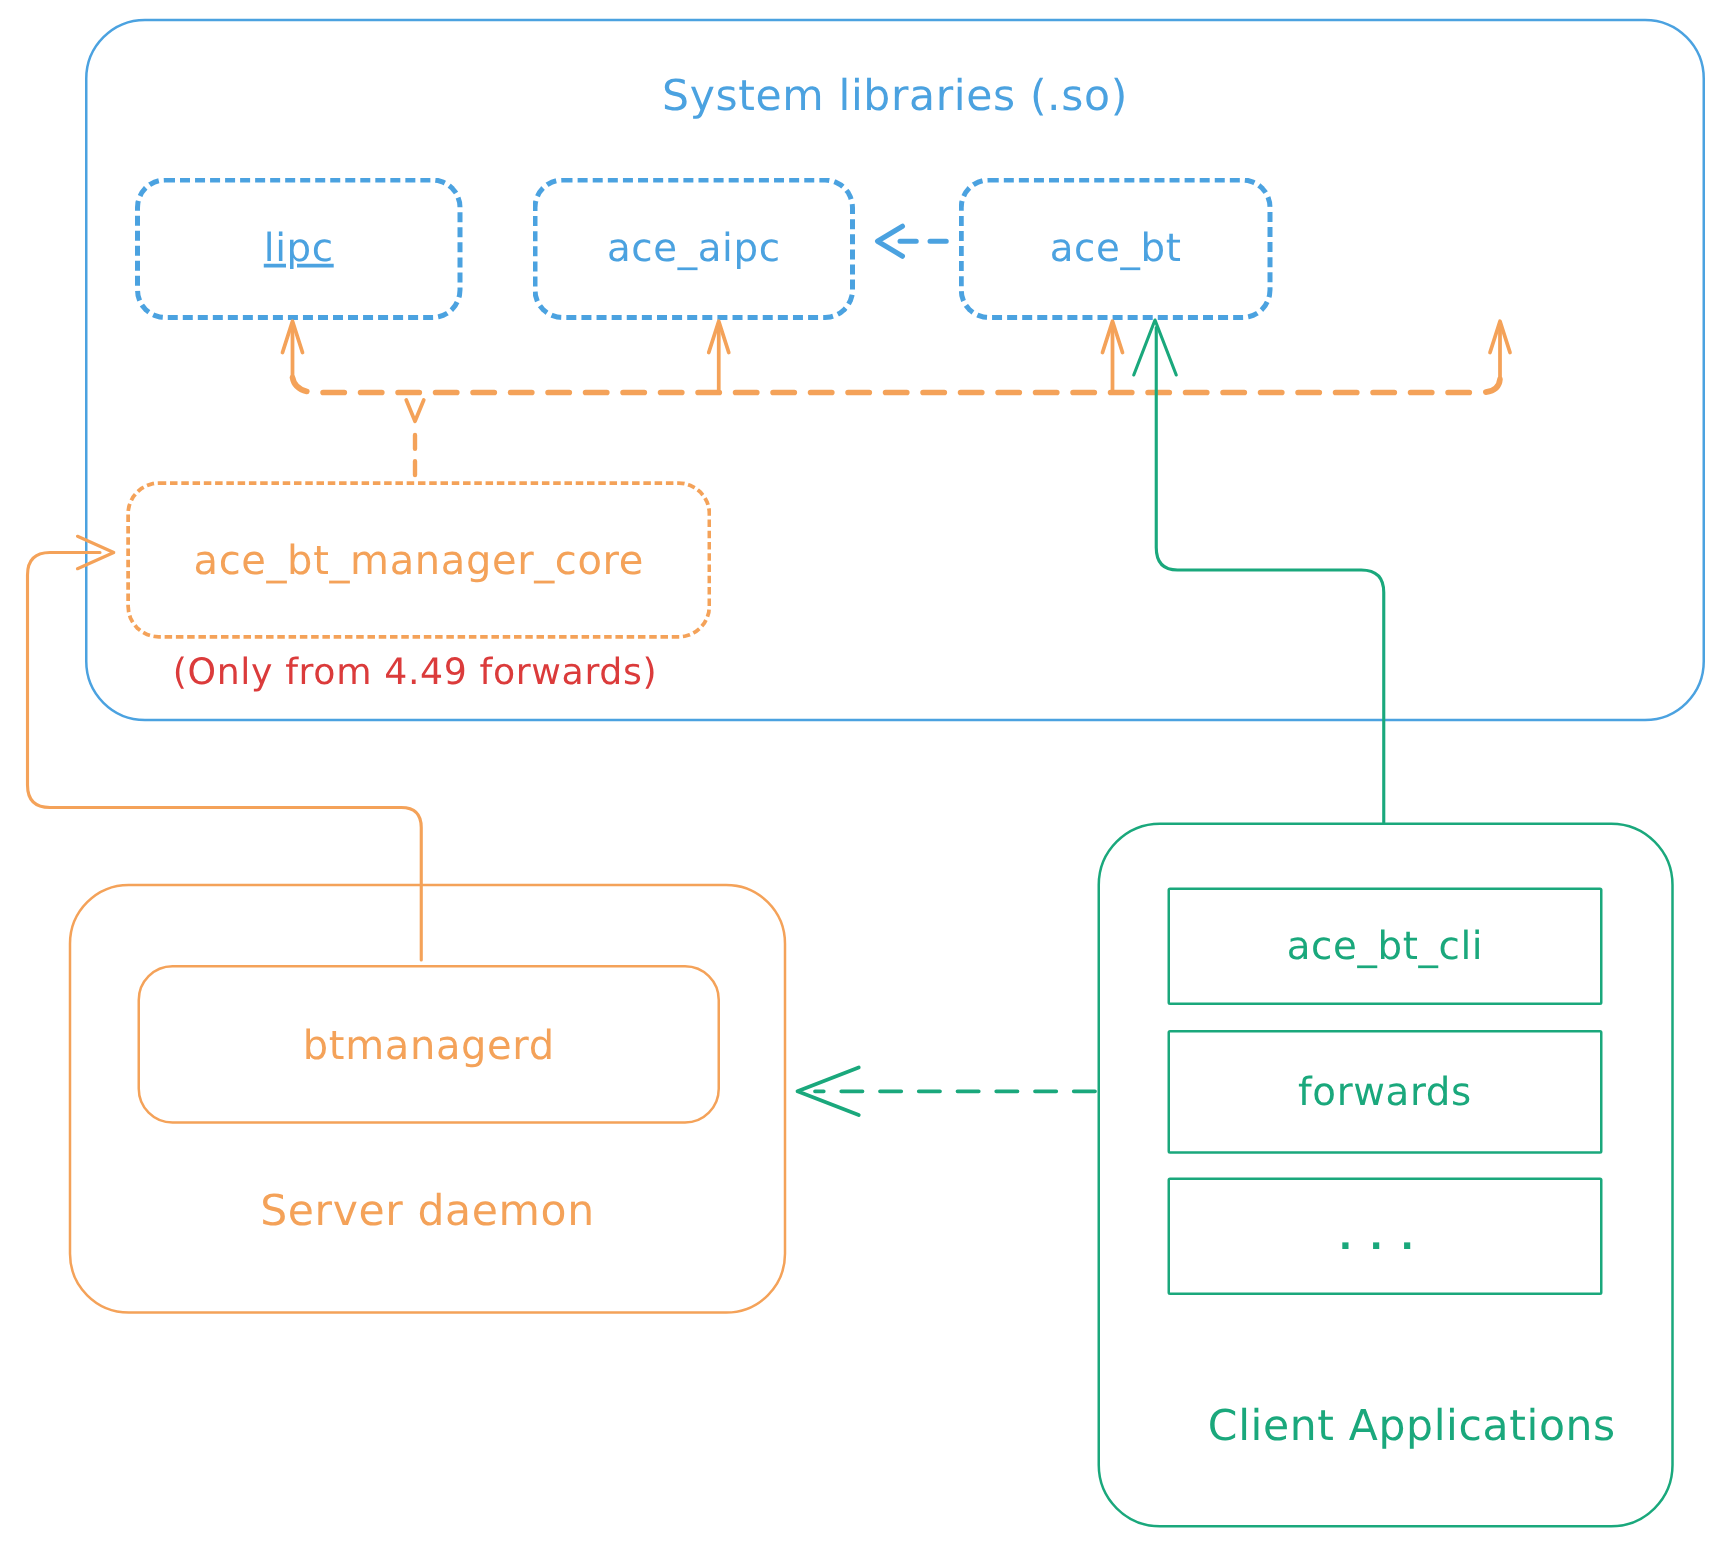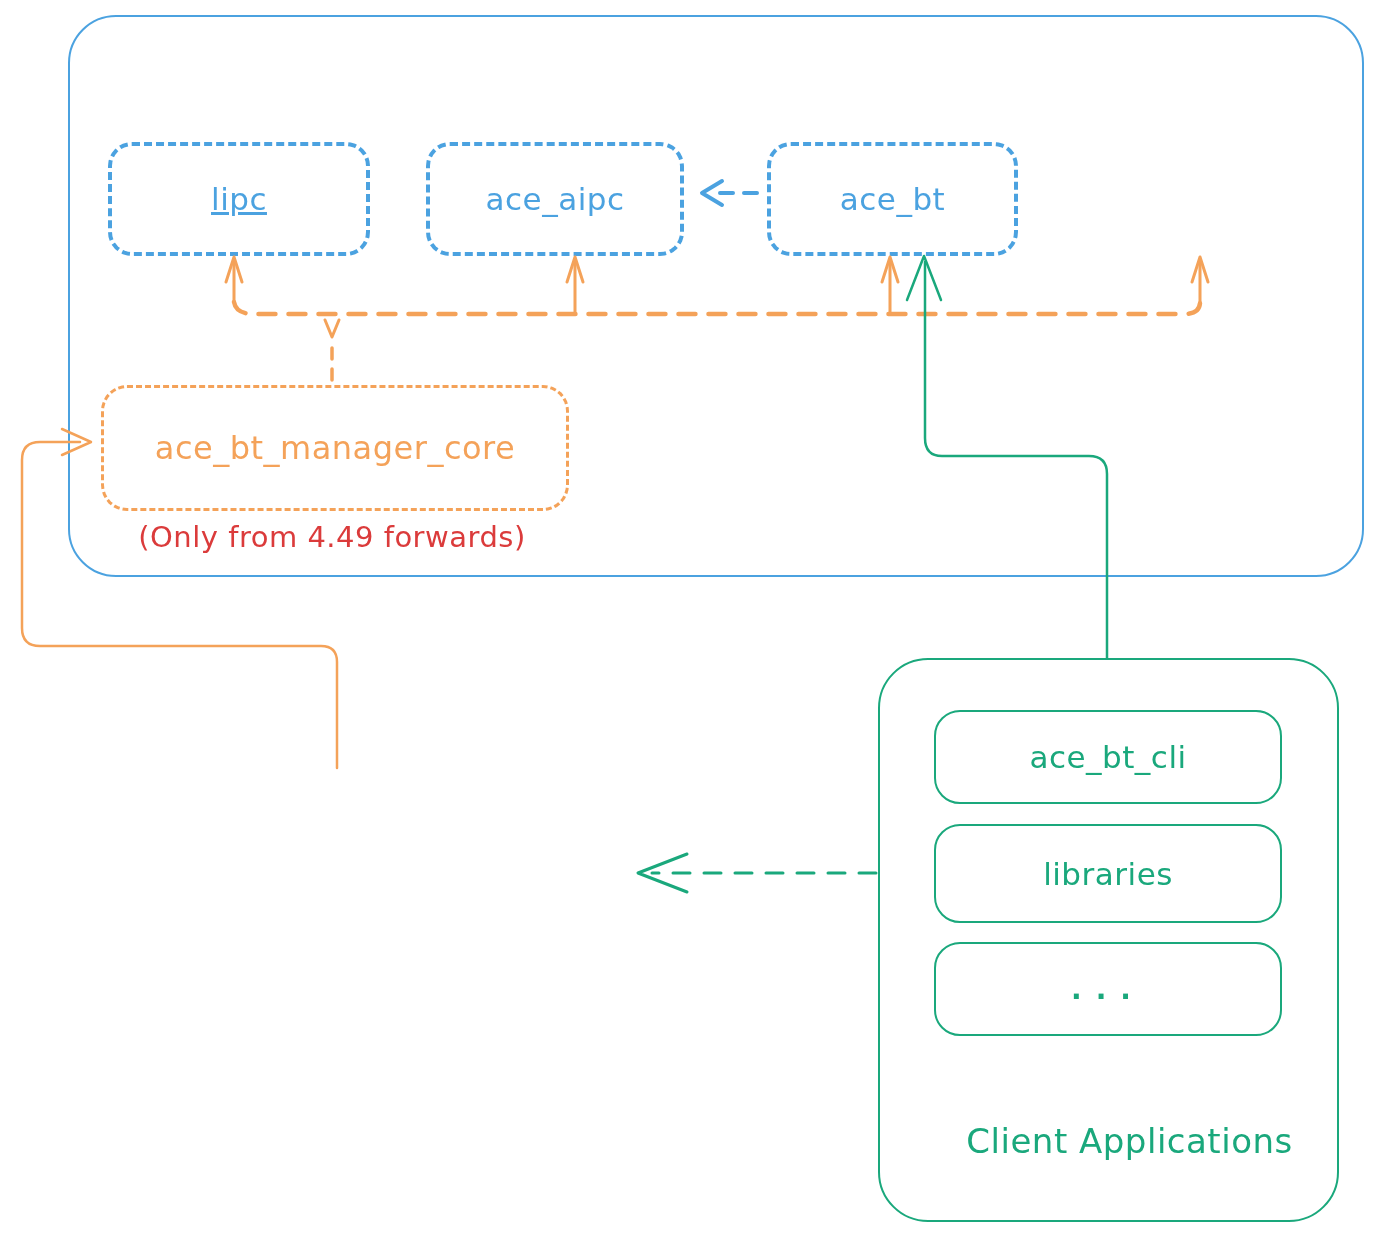--- a/index.html
+++ b/index.html
@@ -52,21 +52,21 @@
     font-size: 32px;
   }
   .box-solid-orange {
     border: 2.5px solid var(--orange);
     border-radius: 28px;
     color: var(--orange);
     font-size: 32px;
   }
   .box-solid-green {
     border: 2.5px solid var(--green);
-    border-radius: 26px;
+    border-radius: 2px;
     color: var(--green);
     font-size: 31px;
   }
   .dots { letter-spacing: 14px; font-weight: bold; font-size: 28px; }
   .title-blue  { color: var(--blue);  font-size: 34px; }
   .title-orange{ color: var(--orange);font-size: 34px; }
   .title-green { color: var(--green); font-size: 34px; margin-left: 42px; }
   .note-red    { color: var(--red);   font-size: 29px; }
   
   svg.connectors {
@@ -79,44 +79,51 @@
   .st-blue   { stroke: var(--blue); }
   .st-orange { stroke: var(--orange); }
   .st-green  { stroke: var(--green); }
 </style>
 </head>
 <body>
 
 <div class="canvas">
 
   <div class="abs container-blue" style="left:68px; top:15px; width:1292px; height:558px;">
+    <div class="abs center-text title-blue" style="left:0; right:0; top:38px; height:44px;">System libraries (.so)</div>
 
     <div class="abs center-text box-dashed-blue" style="left:38px; top:125px; width:254px; height:106px;text-decoration:underline;">
       <span>lipc</span>
     </div>
     <div class="abs center-text box-dashed-blue" style="left:356px; top:125px; width:250px; height:106px;align-items:center;">
       <span>ace_aipc</span>
     </div>
     <div class="abs center-text box-dashed-blue" style="left:697px; top:125px; width:243px; height:106px;text-align:right;">
       <span>ace_bt</span>
     </div>
 
     <div class="abs center-text box-dashed-orange" style="left:31px; top:368px; width:462px; height:120px;">
       <span>ace_bt_manager_core</span>
     </div>
     <div class="abs center-text note-red" style="left:31px; top:498px; width:462px; height:44px;">(Only from 4.49 forwards)</div>
   </div>
 
+  <div class="abs container-orange" style="left:55px; top:707px; width:570px; height:340px;">
+    <div class="abs center-text box-solid-orange" style="left:53px; top:63px; width:462px; height:123px;">
+      <span>btmanagerd</span>
+    </div>
+    <div class="abs center-text title-orange" style="left:0; right:0; top:238px; height:44px;">Server daemon</div>
+  </div>
 
   <div class="abs container-green" style="left:878px; top:658px; width:457px; height:560px;">
     <div class="abs center-text box-solid-green" style="left:54px; top:50px; width:344px; height:90px;">
       <span>ace_bt_cli</span>
     </div>
     <div class="abs center-text box-solid-green" style="left:54px; top:164px; width:344px; height:95px;">
-      <span>libraries</span>
+      <span>forwards</span>
     </div>
     <div class="abs center-text box-solid-green" style="left:54px; top:282px; width:344px; height:90px;">
       <span class="dots">...</span>
     </div>
     <div class="abs center-text title-green" style="left:0; right:0; top:458px; height:46px;">Client Applications</div>
   </div>
 
   <svg class="connectors" width="1380" height="1235" viewBox="0 0 1380 1235">
 
     <g>

